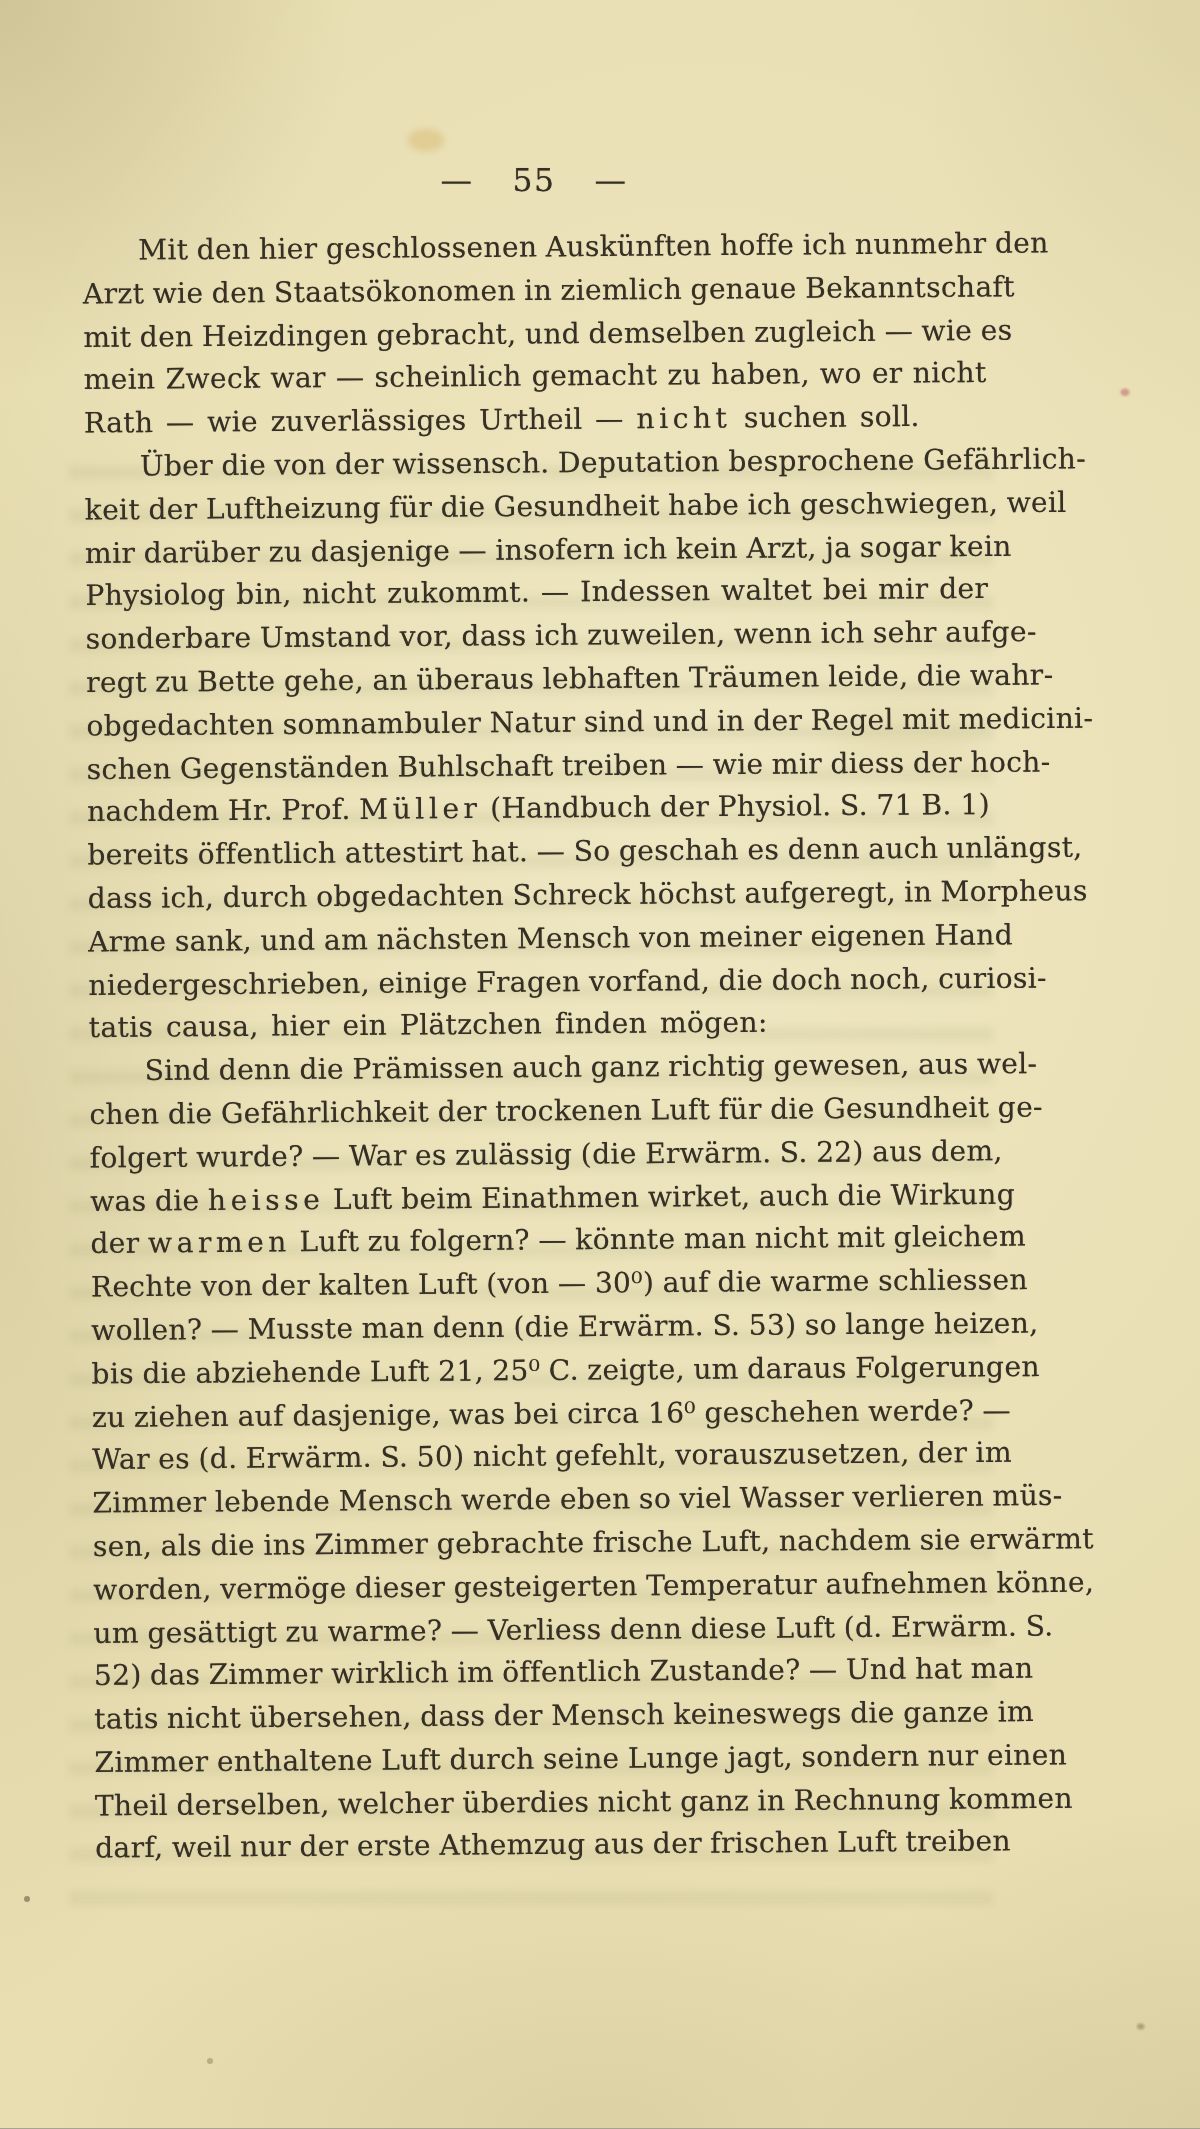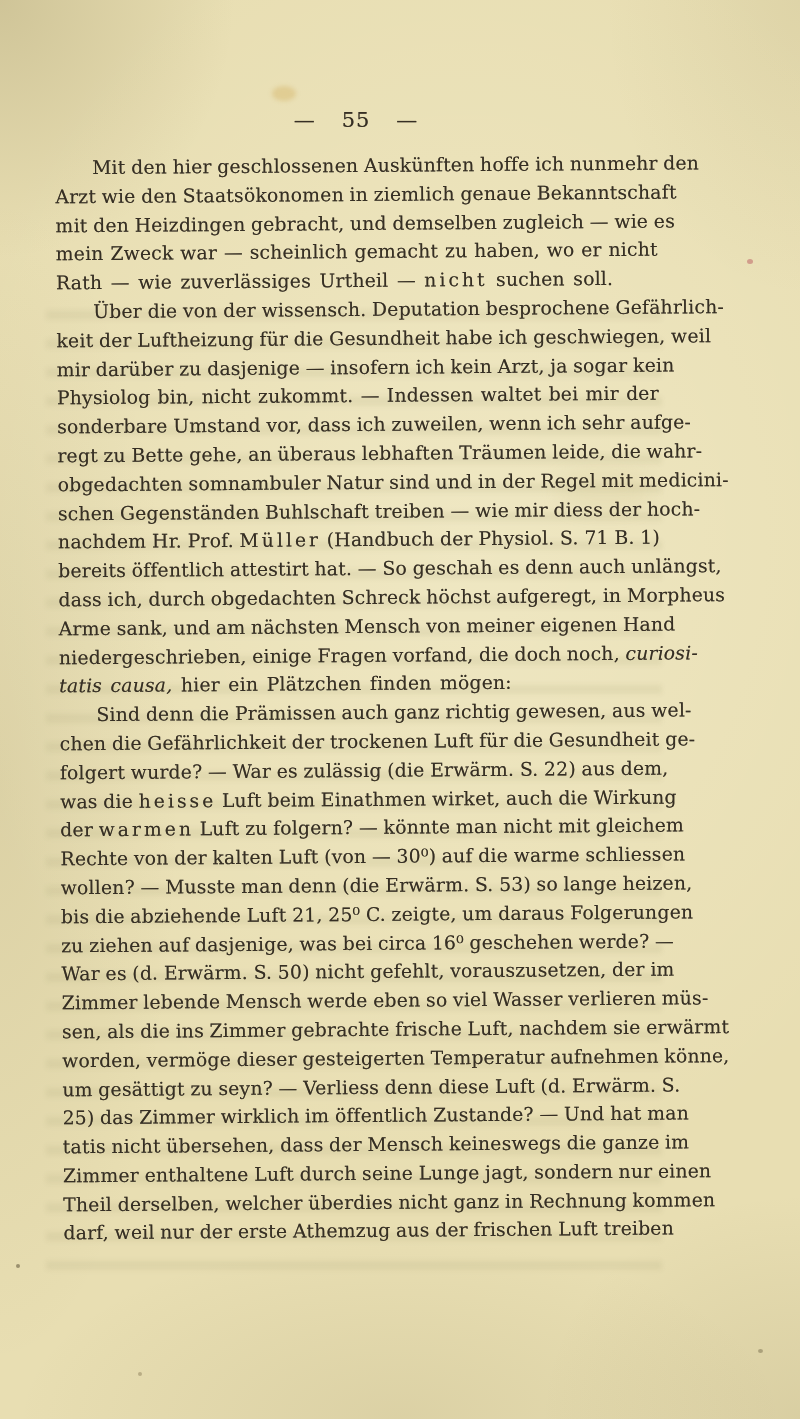--- a/index.html
+++ b/index.html
@@ -55,21 +55,21 @@
     text-shadow:0 0 0.5px rgba(54,47,36,0.55);
     transform:rotate(-0.45deg);
     transform-origin:300px 0;
   }
   .line{
     display:flex;justify-content:space-between;column-gap:0.30em;
     height:28.8px;white-space:nowrap;
   }
   .line.last{justify-content:flex-start;column-gap:0.45em;}
   .line.ind{padding-left:37px;}
-  .it{font-style:italic;}
+  .it{}
   .gs{letter-spacing:0.16em;}
 </style>
 </head>
 <body>
 
 <div class="page" style="background-color: rgb(232, 222, 178);">
   <div class="vignette"></div>
   <div class="ghost"></div>
   <div class="blot b1"></div>
   <div class="blot b2"></div>
@@ -468,32 +468,32 @@
         <span>dieser</span>
         <span>gesteigerten</span>
         <span>Temperatur</span>
         <span>aufnehmen</span>
         <span>könne,</span>
       </div>
       <div class="line">
         <span>um</span>
         <span>gesättigt</span>
         <span>zu</span>
-        <span>seyn?</span>
+        <span>warme?</span>
         <span>—</span>
         <span>Verliess</span>
         <span>denn</span>
         <span>diese</span>
         <span>Luft</span>
         <span>(d.</span>
         <span>Erwärm.</span>
         <span>S.</span>
       </div>
       <div class="line">
-        <span>25)</span>
+        <span>52)</span>
         <span>das</span>
         <span>Zimmer</span>
         <span>wirklich</span>
         <span>im</span>
         <span>öffentlich</span>
         <span>Zustande?</span>
         <span>—</span>
         <span>Und</span>
         <span>hat</span>
         <span>man</span>

